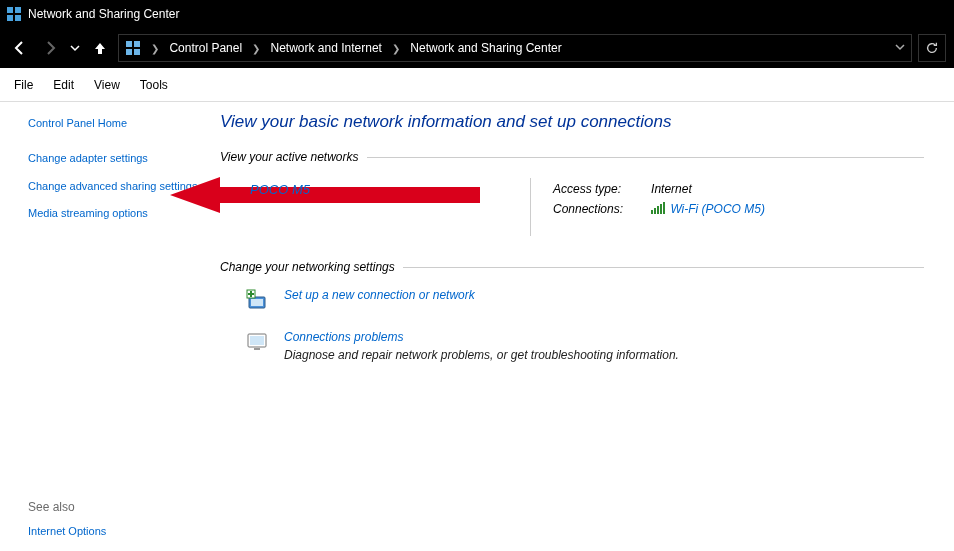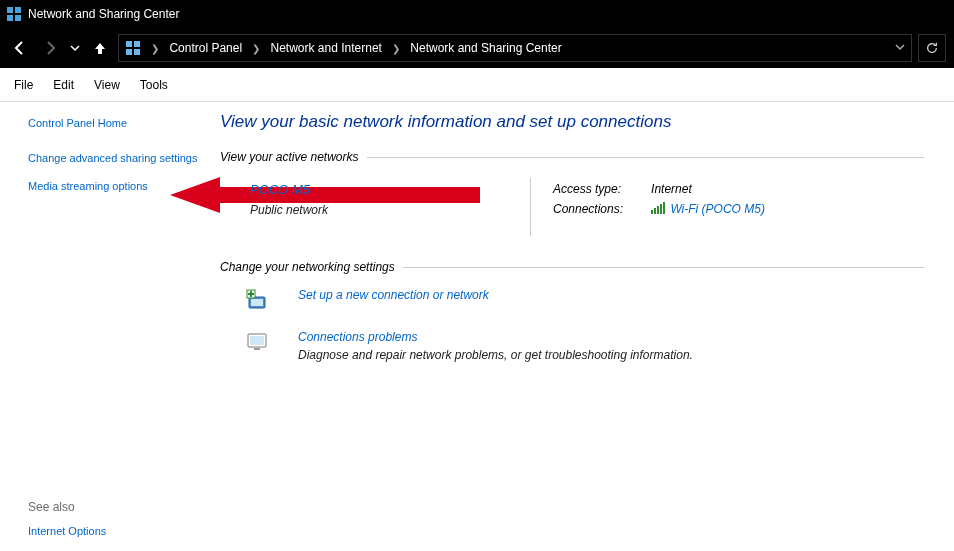--- a/index.html
+++ b/index.html
@@ -29,21 +29,21 @@
   .section-title .line { flex: 1; height: 1px; background: #ccc; }
   .active-net { display: flex; margin-bottom: 24px; padding-left: 30px; position: relative; }
   .net-left { width: 280px; padding-top: 4px; }
   .net-title { color: #0066cc; font-size: 13px; font-weight: 400; }
   .net-type { font-size: 12px; color: #222; margin-top: 6px; }
   .vdiv { width: 1px; background: #ccc; height: 58px; margin-right: 20px; }
   .net-right { font-size: 12px; }
   .net-right table td { padding: 2px 6px 2px 0; vertical-align: top; }
   .link { color: #0066cc; cursor: pointer; }
   .wifi-icon { display: inline-block; vertical-align: middle; margin-right: 2px; }
-  .action-item { display: flex; gap: 28px; margin: 10px 0 18px 26px; }
+  .action-item { display: flex; gap: 14px; margin: 10px 0 18px 26px; }
   .action-icon { width: 24px; height: 24px; flex-shrink: 0; }
   .action-text .atitle { color: #0066cc; font-size: 12px; cursor: pointer; }
   .action-text .adesc { font-size: 12px; color: #222; margin-top: 4px; }
   
   .arrow { position: absolute; left: -40px; top: 73px; pointer-events: none; }
 </style>
 </head>
 <body>
 
 <div class="titlebar">
@@ -112,20 +112,21 @@
   <div class="menu-item">Edit</div>
   <div class="menu-item">View</div>
   <div class="menu-item">Tools</div>
 </div>
 
 <div class="content">
 
   <div class="sidebar">
     <a>Control Panel Home</a>
     <div style="height:8px"></div>
+    <a>Change adapter settings</a>
     <a>Change advanced sharing settings</a>
     <a>Media streaming options</a>
     <div class="spacer"></div>
     <div class="see-also">See also</div>
     <a>Internet Options</a>
   </div>
 
   <div class="main">
 
     <svg class="arrow" width="320" height="40" viewBox="0 0 320 40">
@@ -135,21 +136,20 @@
     <div class="heading">View your basic network information and set up connections</div>
 
     <div class="section-title">
       <span>View your active networks</span>
       <span class="line"></span>
     </div>
 
     <div class="active-net">
       <div class="net-left">
         <div class="net-title">POCO M5</div>
-        <div class="net-type">Public network</div>
       </div>
       <div class="vdiv"></div>
       <div class="net-right">
         <table>
           <tbody>
               <tr>
             <td>Access type:</td>
             <td style="padding-left:20px">Internet</td>
           </tr>
           <tr>

